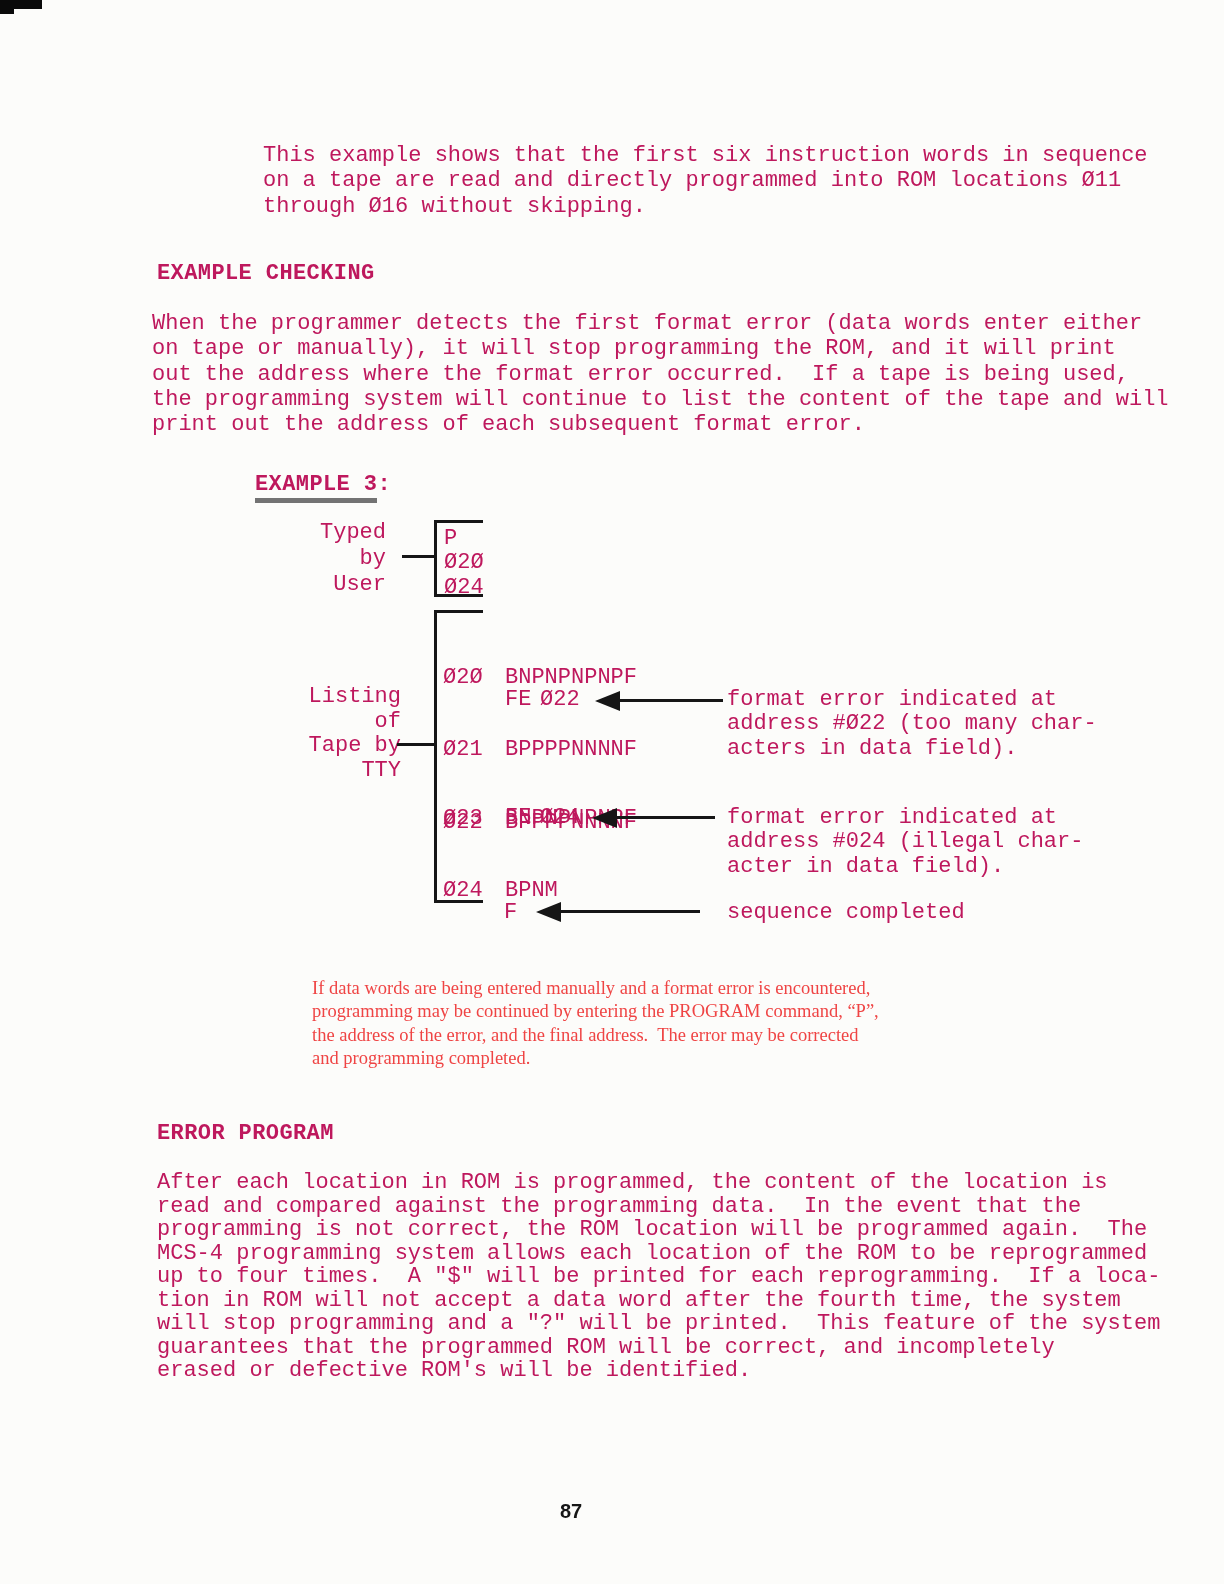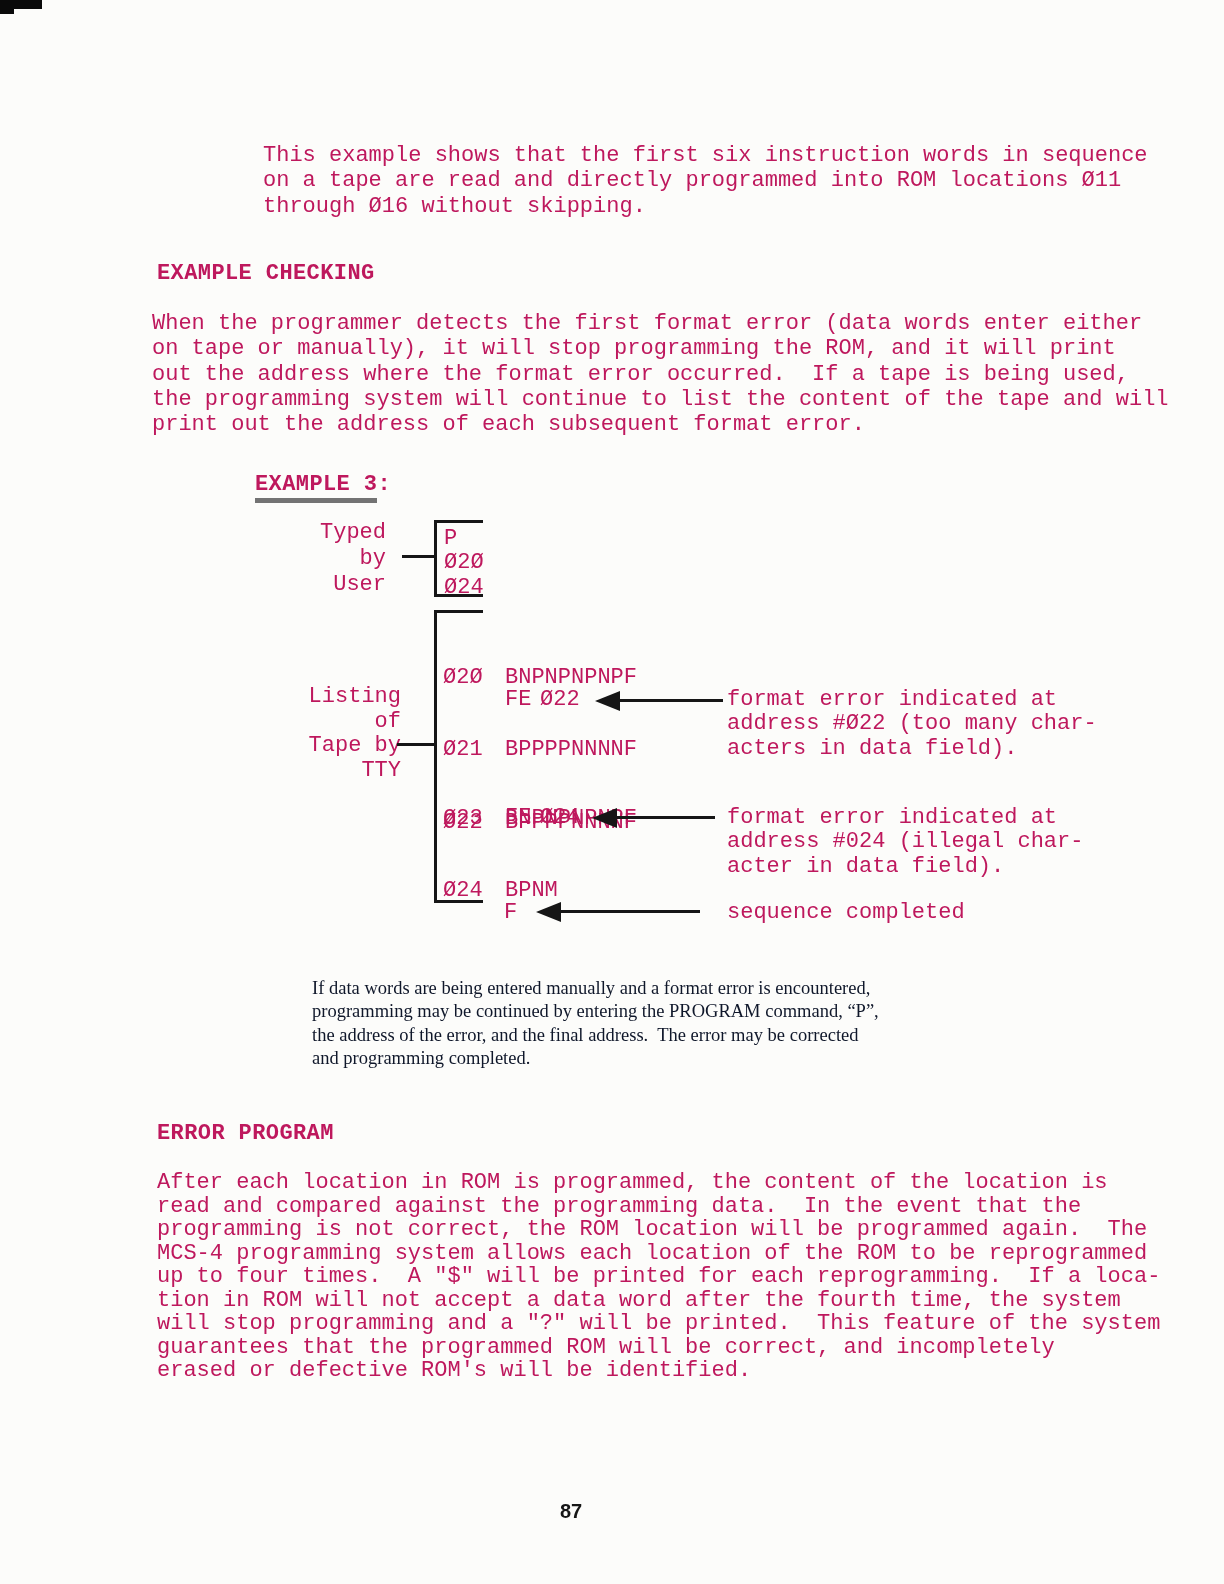--- a/index.html
+++ b/index.html
@@ -22,21 +22,21 @@
   }
   .tight { line-height:23.5px; }
   .diag  { line-height:24.3px; }
   .heading { font-weight:bold; letter-spacing:0.4px; }
   .serif-note {
     position:absolute;
     font-family:"Liberation Serif","DejaVu Serif",serif;
     font-size:18.5px;
     line-height:23.4px;
     white-space:pre;
-    color:#0f172a;
+    color:#ef4444;
   }
   .rule { position:absolute; background:#161616; }
   .bracket {
     position:absolute;
     border-left:3px solid #161616;
     border-top:3px solid #161616;
     border-bottom:3px solid #161616;
   }
   .arrow-head {
     position:absolute; width:0; height:0;

